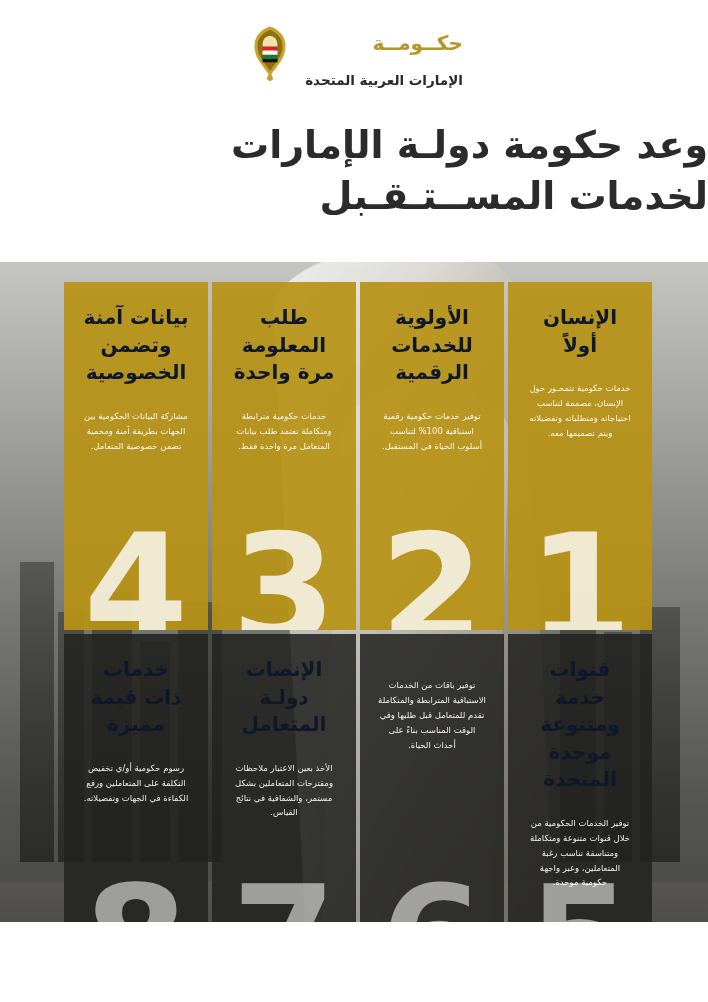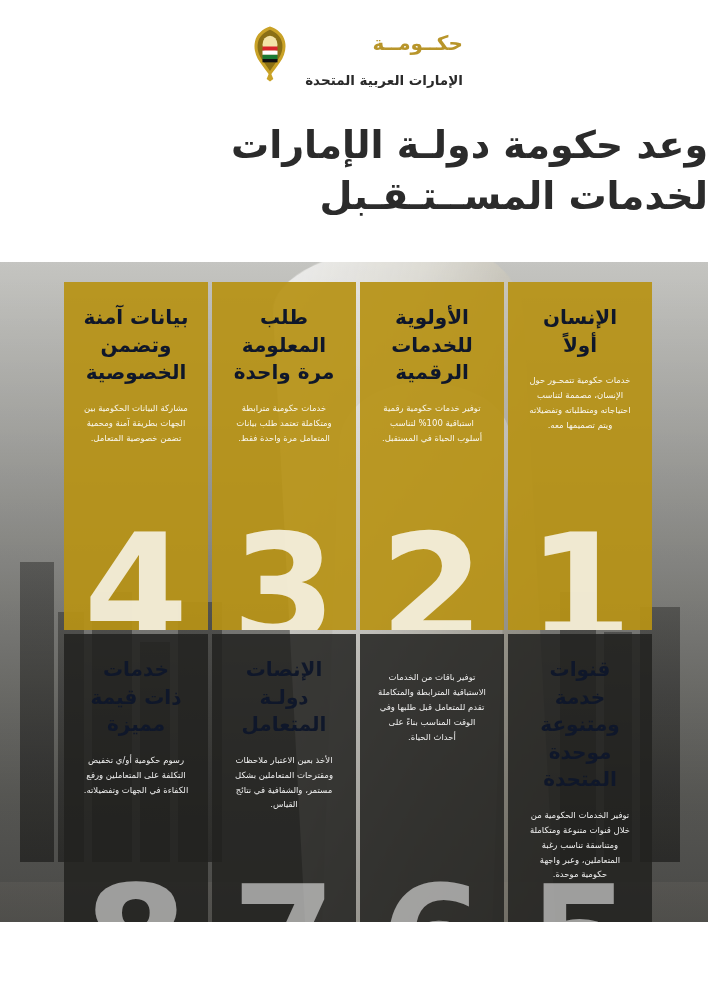--- a/index.html
+++ b/index.html
@@ -143,21 +143,21 @@
     z-index: 3;
     font-size: 20px;
     font-weight: bold;
     line-height: 1.38;
     color: #0f172a;
     letter-spacing: 0px;
   }
   .card-desc {
     position: relative;
     z-index: 3;
-    margin-top: 14px;
+    margin-top: 22px;
     font-size: 8.5px;
     line-height: 1.75;
     color: rgba(255,255,255,0.92);
     padding: 0 4px;
   }
   .card-num {
     position: absolute;
     z-index: 2;
     bottom: -34px;
     left: 0; width: 100%;

